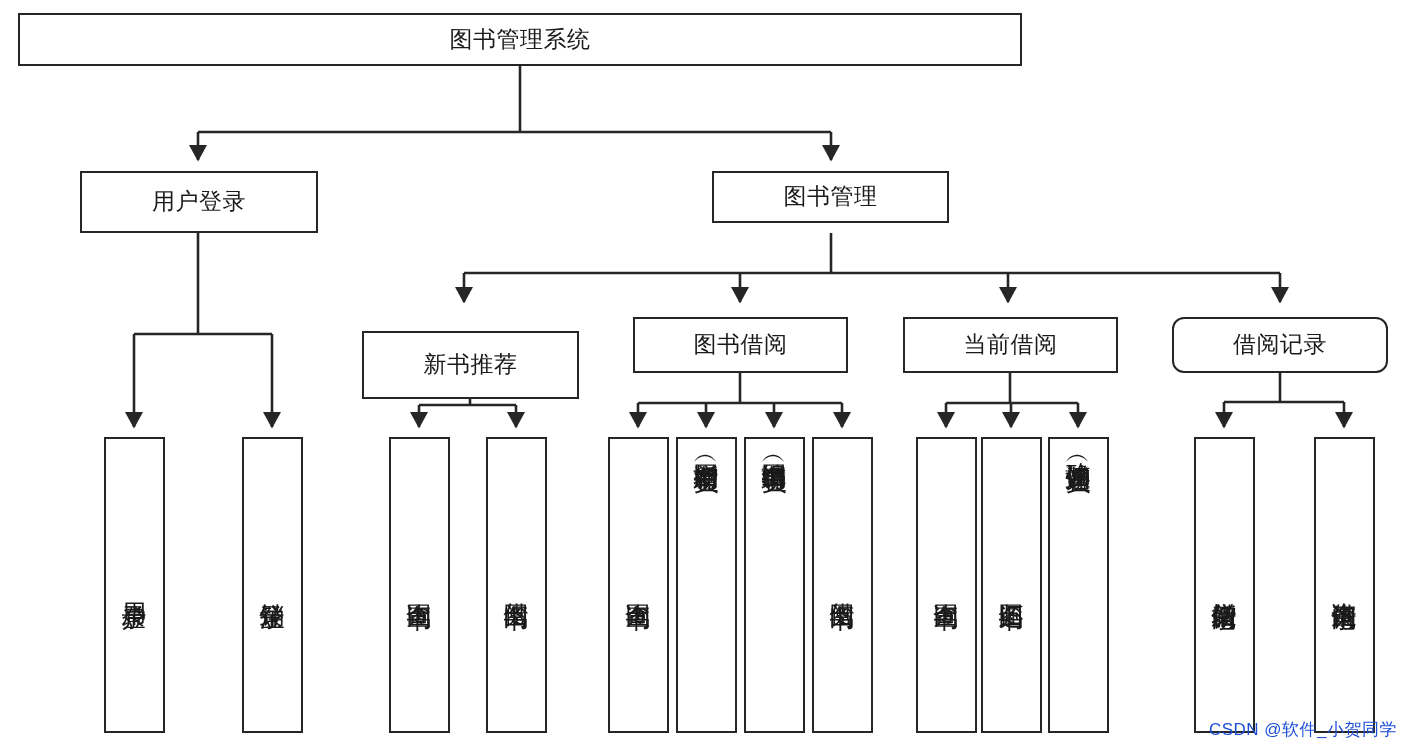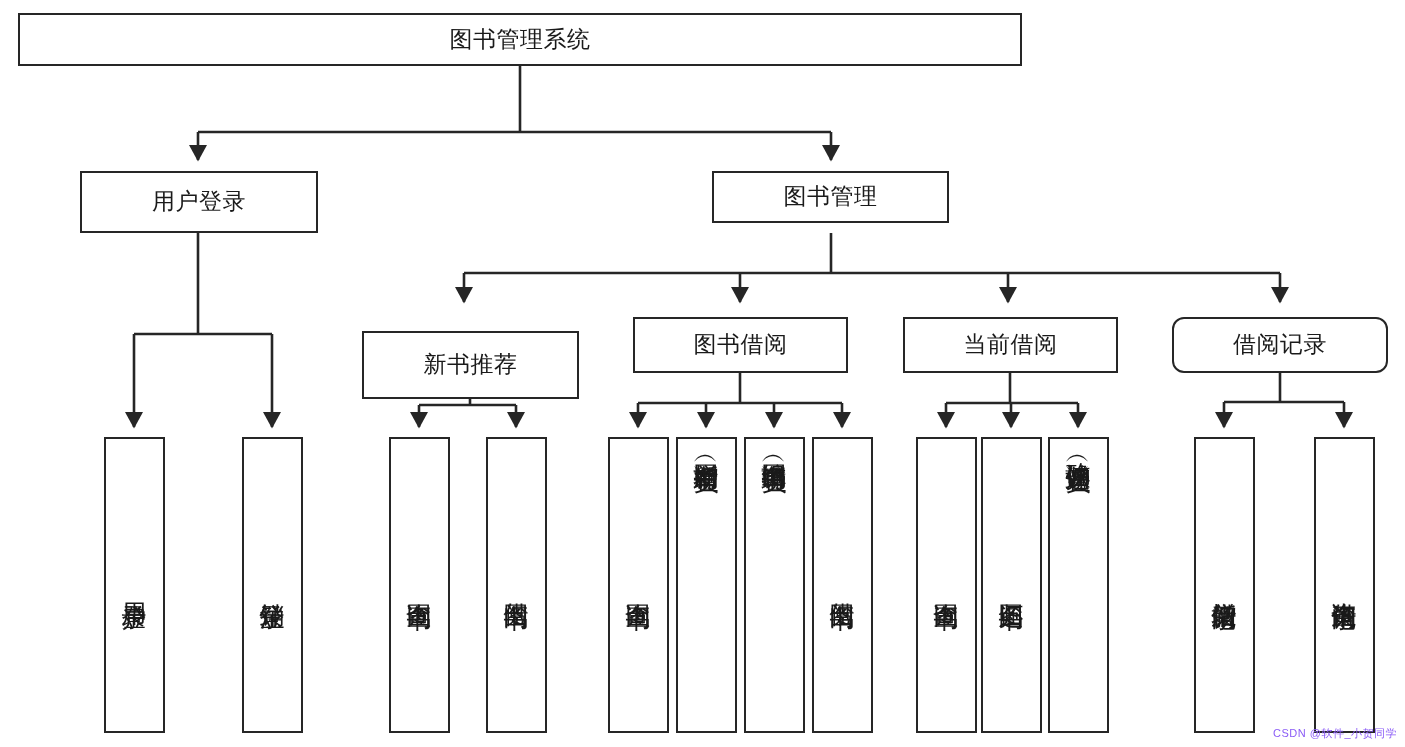--- a/index.html
+++ b/index.html
@@ -54,22 +54,22 @@
     padding-top: 4px;
   }
   .leaf-box.center-v {
     align-items: center;
     padding-top: 0;
   }
   #watermark {
     position: absolute;
     right: 8px;
     bottom: 6px;
-    font-size: 11px;
-    color: #8b5cf6;
+    font-size: 17px;
+    color: #1d4ed8;
     white-space: nowrap;
     letter-spacing: 0.5px;
     pointer-events: none;
   }
 </style>
 </head>
 <body>
 
 <div id="diagram-root">
 

